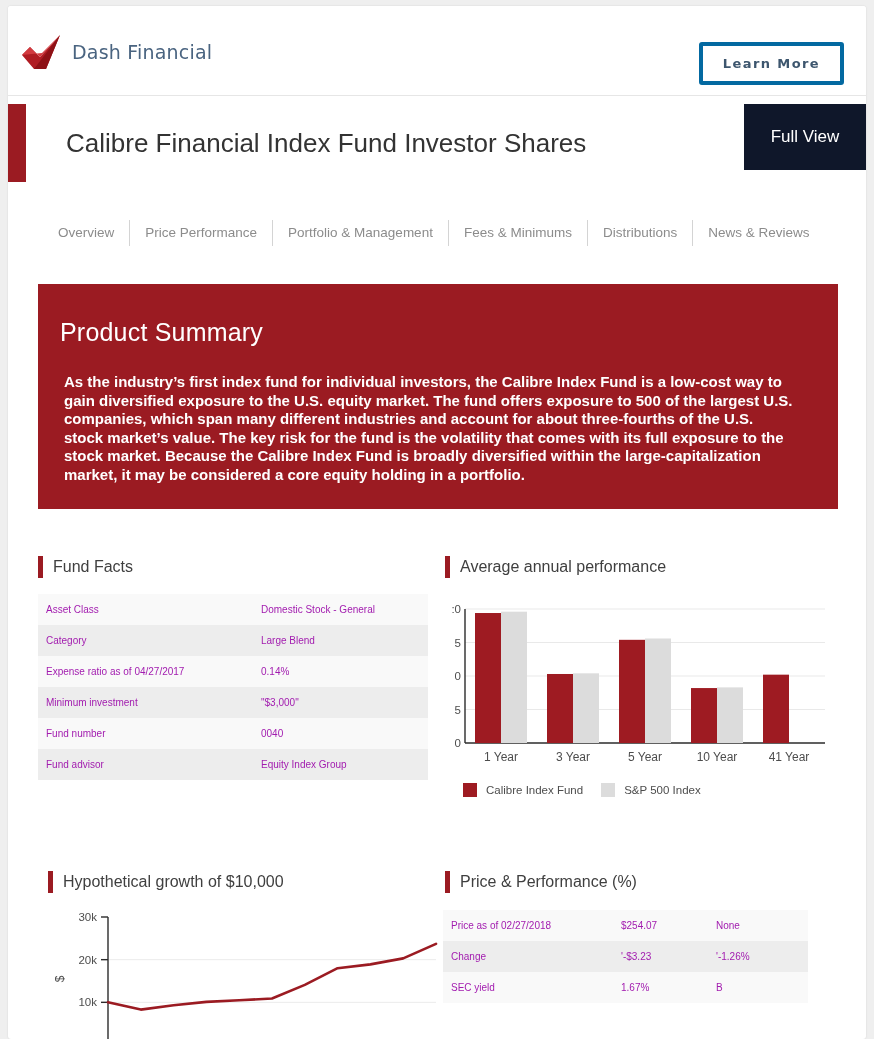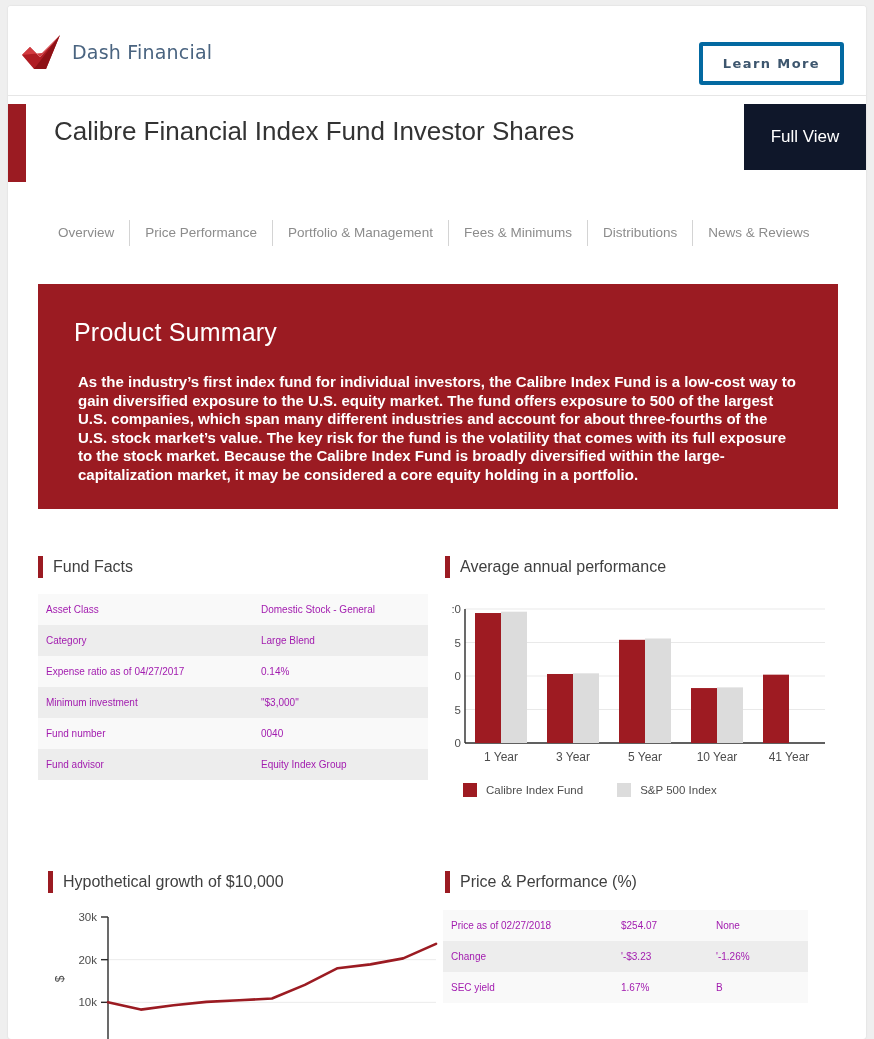--- a/index.html
+++ b/index.html
@@ -61,21 +61,21 @@
   .title-accent {
     position: absolute; left: -8px; top: 98px;
     width: 26px; height: 78px;
     background: #9b1b22;
   }
   .fund-title {
     position: absolute; left: 46px; top: 105px;
     width: 600px;
     font-size: 26px; line-height: 41px;
     color: #333333; font-weight: normal;
-    margin: 0;
+    margin: 12px;
   }
   .full-view {
     position: absolute; right: 0px; top: 98px;
     width: 122px; height: 66px;
     background: #0f172a;
     color: #ffffff;
     font-size: 17px;
     border: none;
     cursor: pointer;
     font-family: "Liberation Sans", sans-serif;
@@ -96,21 +96,21 @@
     line-height: 22px;
   }
   .tab:first-child { border-left: none; padding-left: 4px; }
 
   
   .summary {
     position: absolute; left: 30px; top: 278px;
     width: 800px; height: 225px;
     background: #9b1b22;
     color: #ffffff;
-    padding: 34px 36px 0 36px;
+    padding: 34px 36px 0 22px;
   }
   .summary h2 {
     margin: 0 0 26px 0;
     font-size: 25px; font-weight: normal;
     letter-spacing: .2px;
   }
   .summary p {
     margin: 4px;
     font-size: 15px;
     line-height: 18.6px;
@@ -144,21 +144,21 @@
   #price-table td.k { width: 170px; }
   #price-table td.v1 { width: 95px; }
 
   
   .chart-box { position: absolute; }
   #bar-chart-box { left: 435px; top: 595px; width: 400px; height: 210px; }
   #line-chart-box { left: 30px; top: 905px; width: 400px; height: 134px; }
 
   .legend {
     position: absolute; left: 20px; top: 182px;
-    display: flex; align-items: center; gap: 16px;
+    display: flex; align-items: center; gap: 0;
     font-size: 11.5px; color: #4d4d4d;
   }
   .legend .item { display: flex; align-items: center; gap: 9px; }
   .legend .swatch { width: 14px; height: 14px; display: block; }
 </style>
 </head>
 <body>
 
 <div id="page">
   <div class="card">

